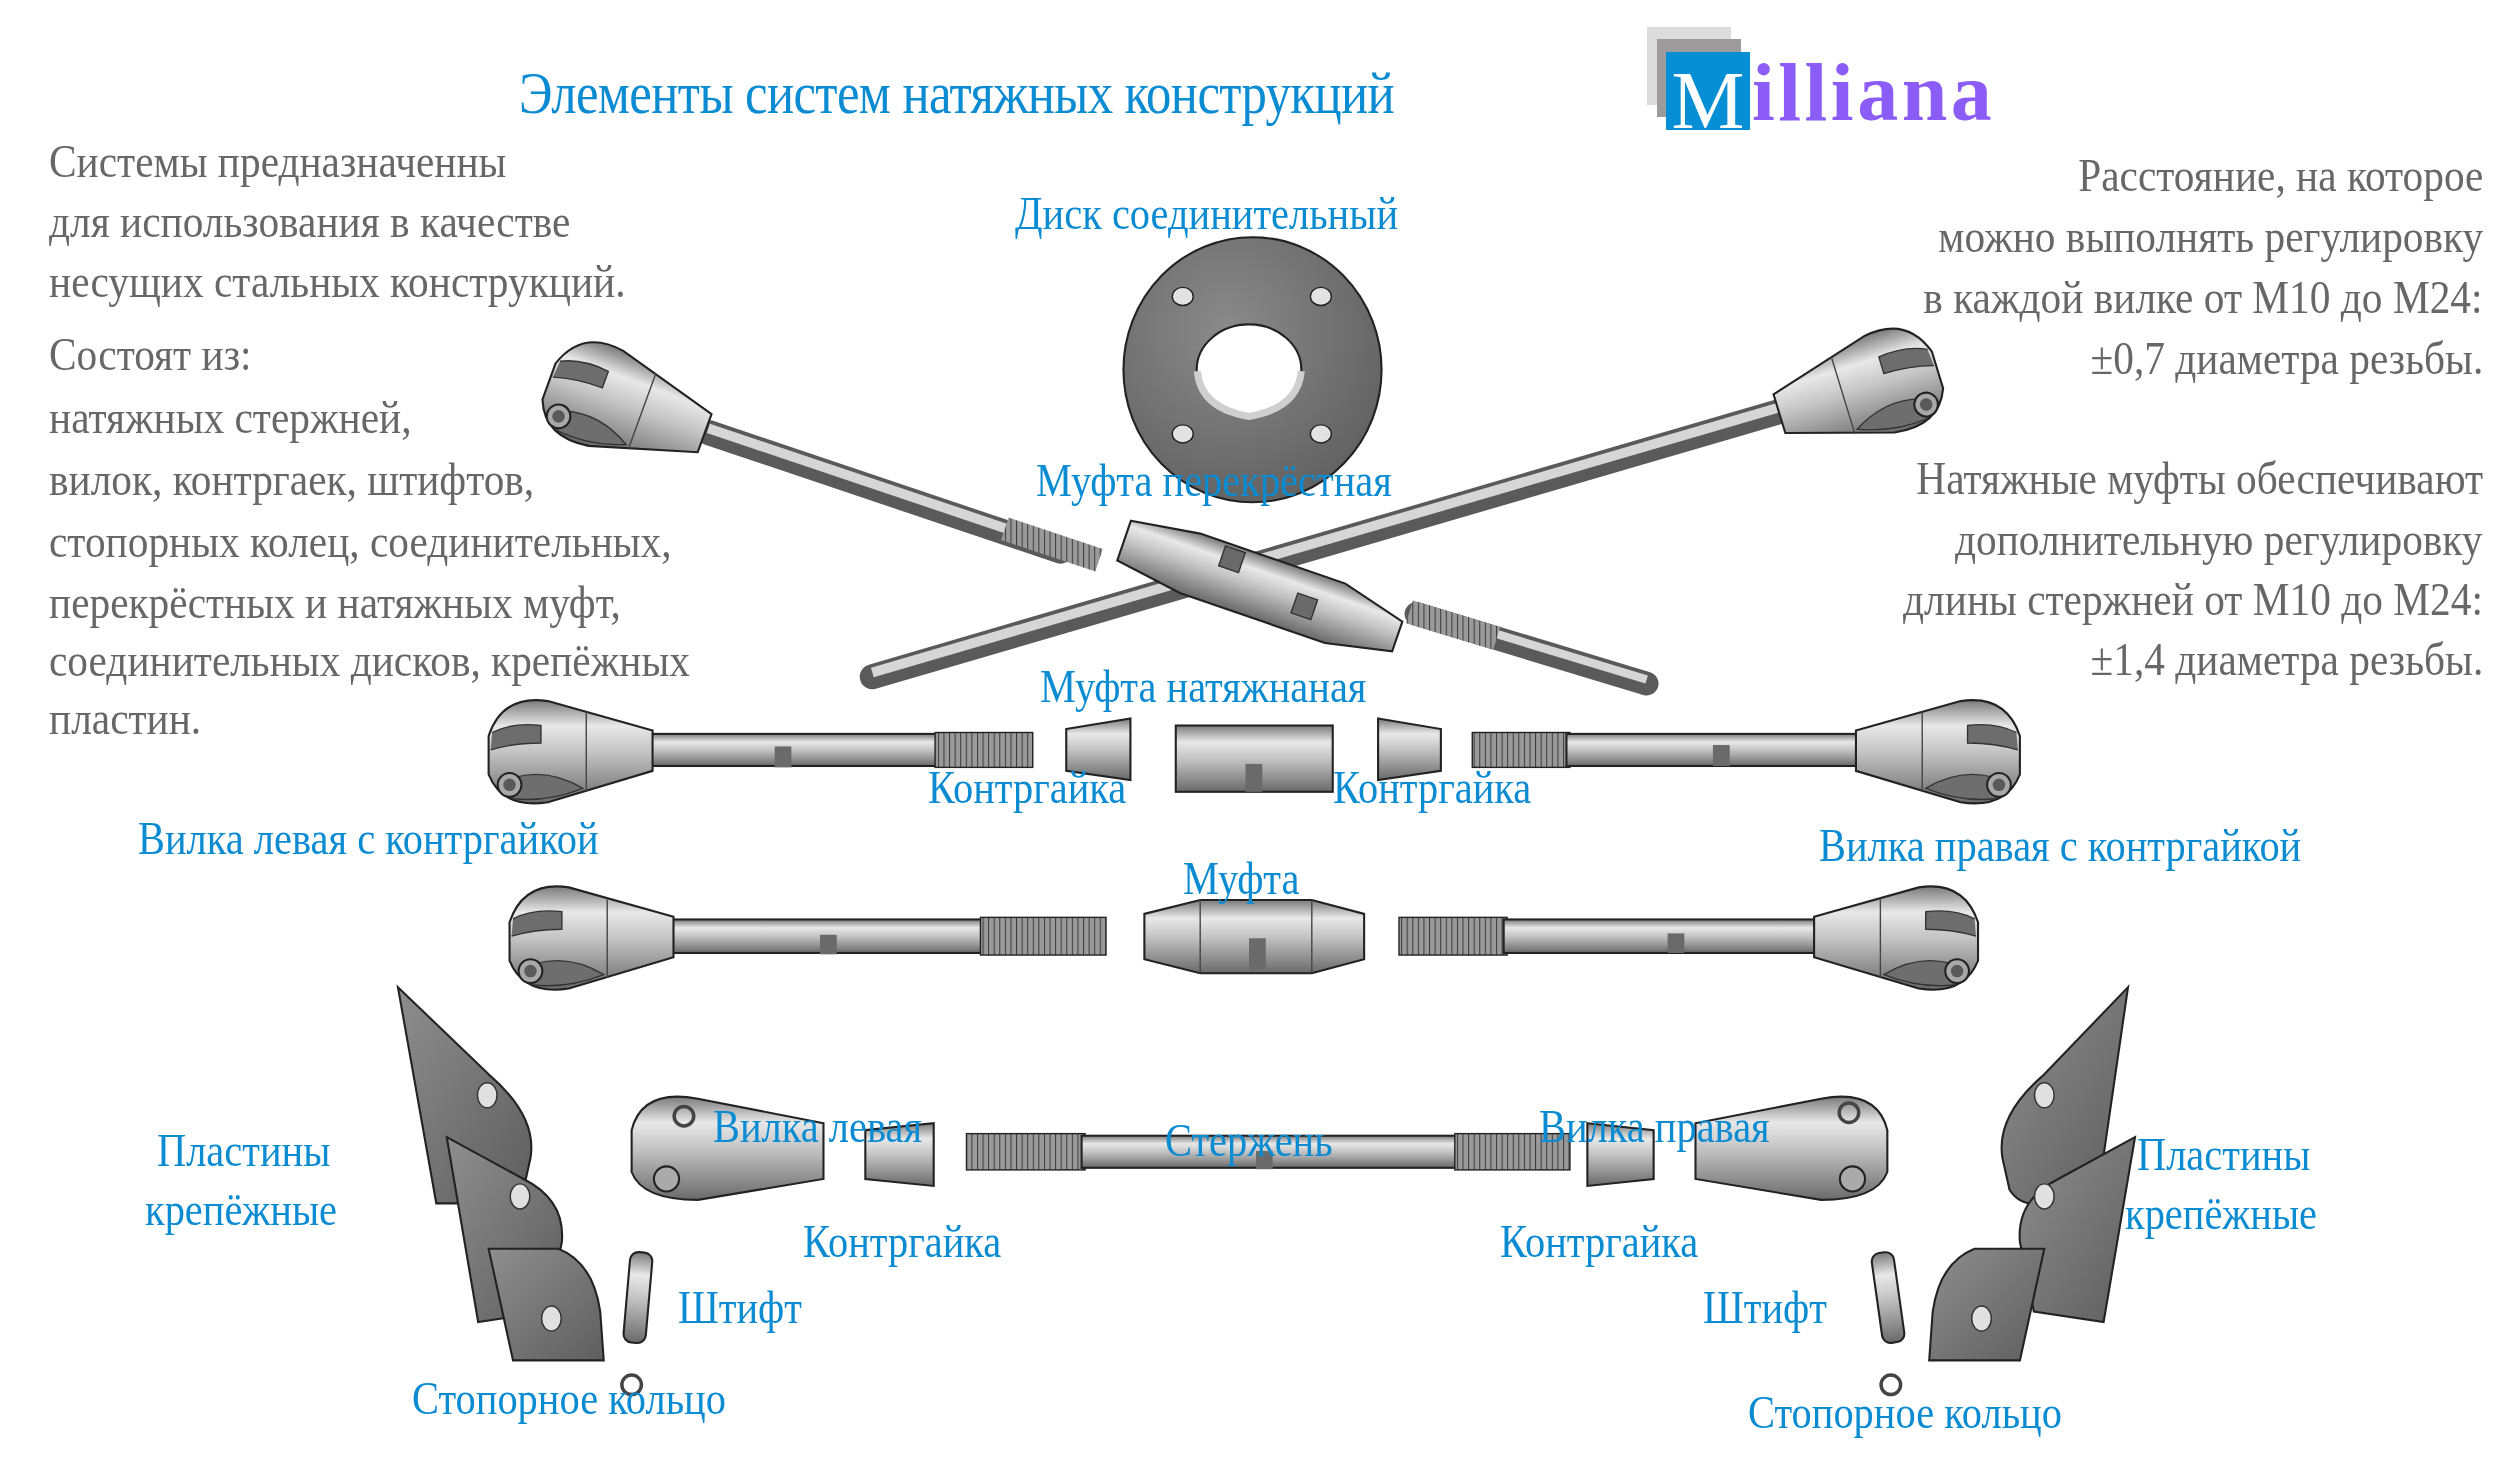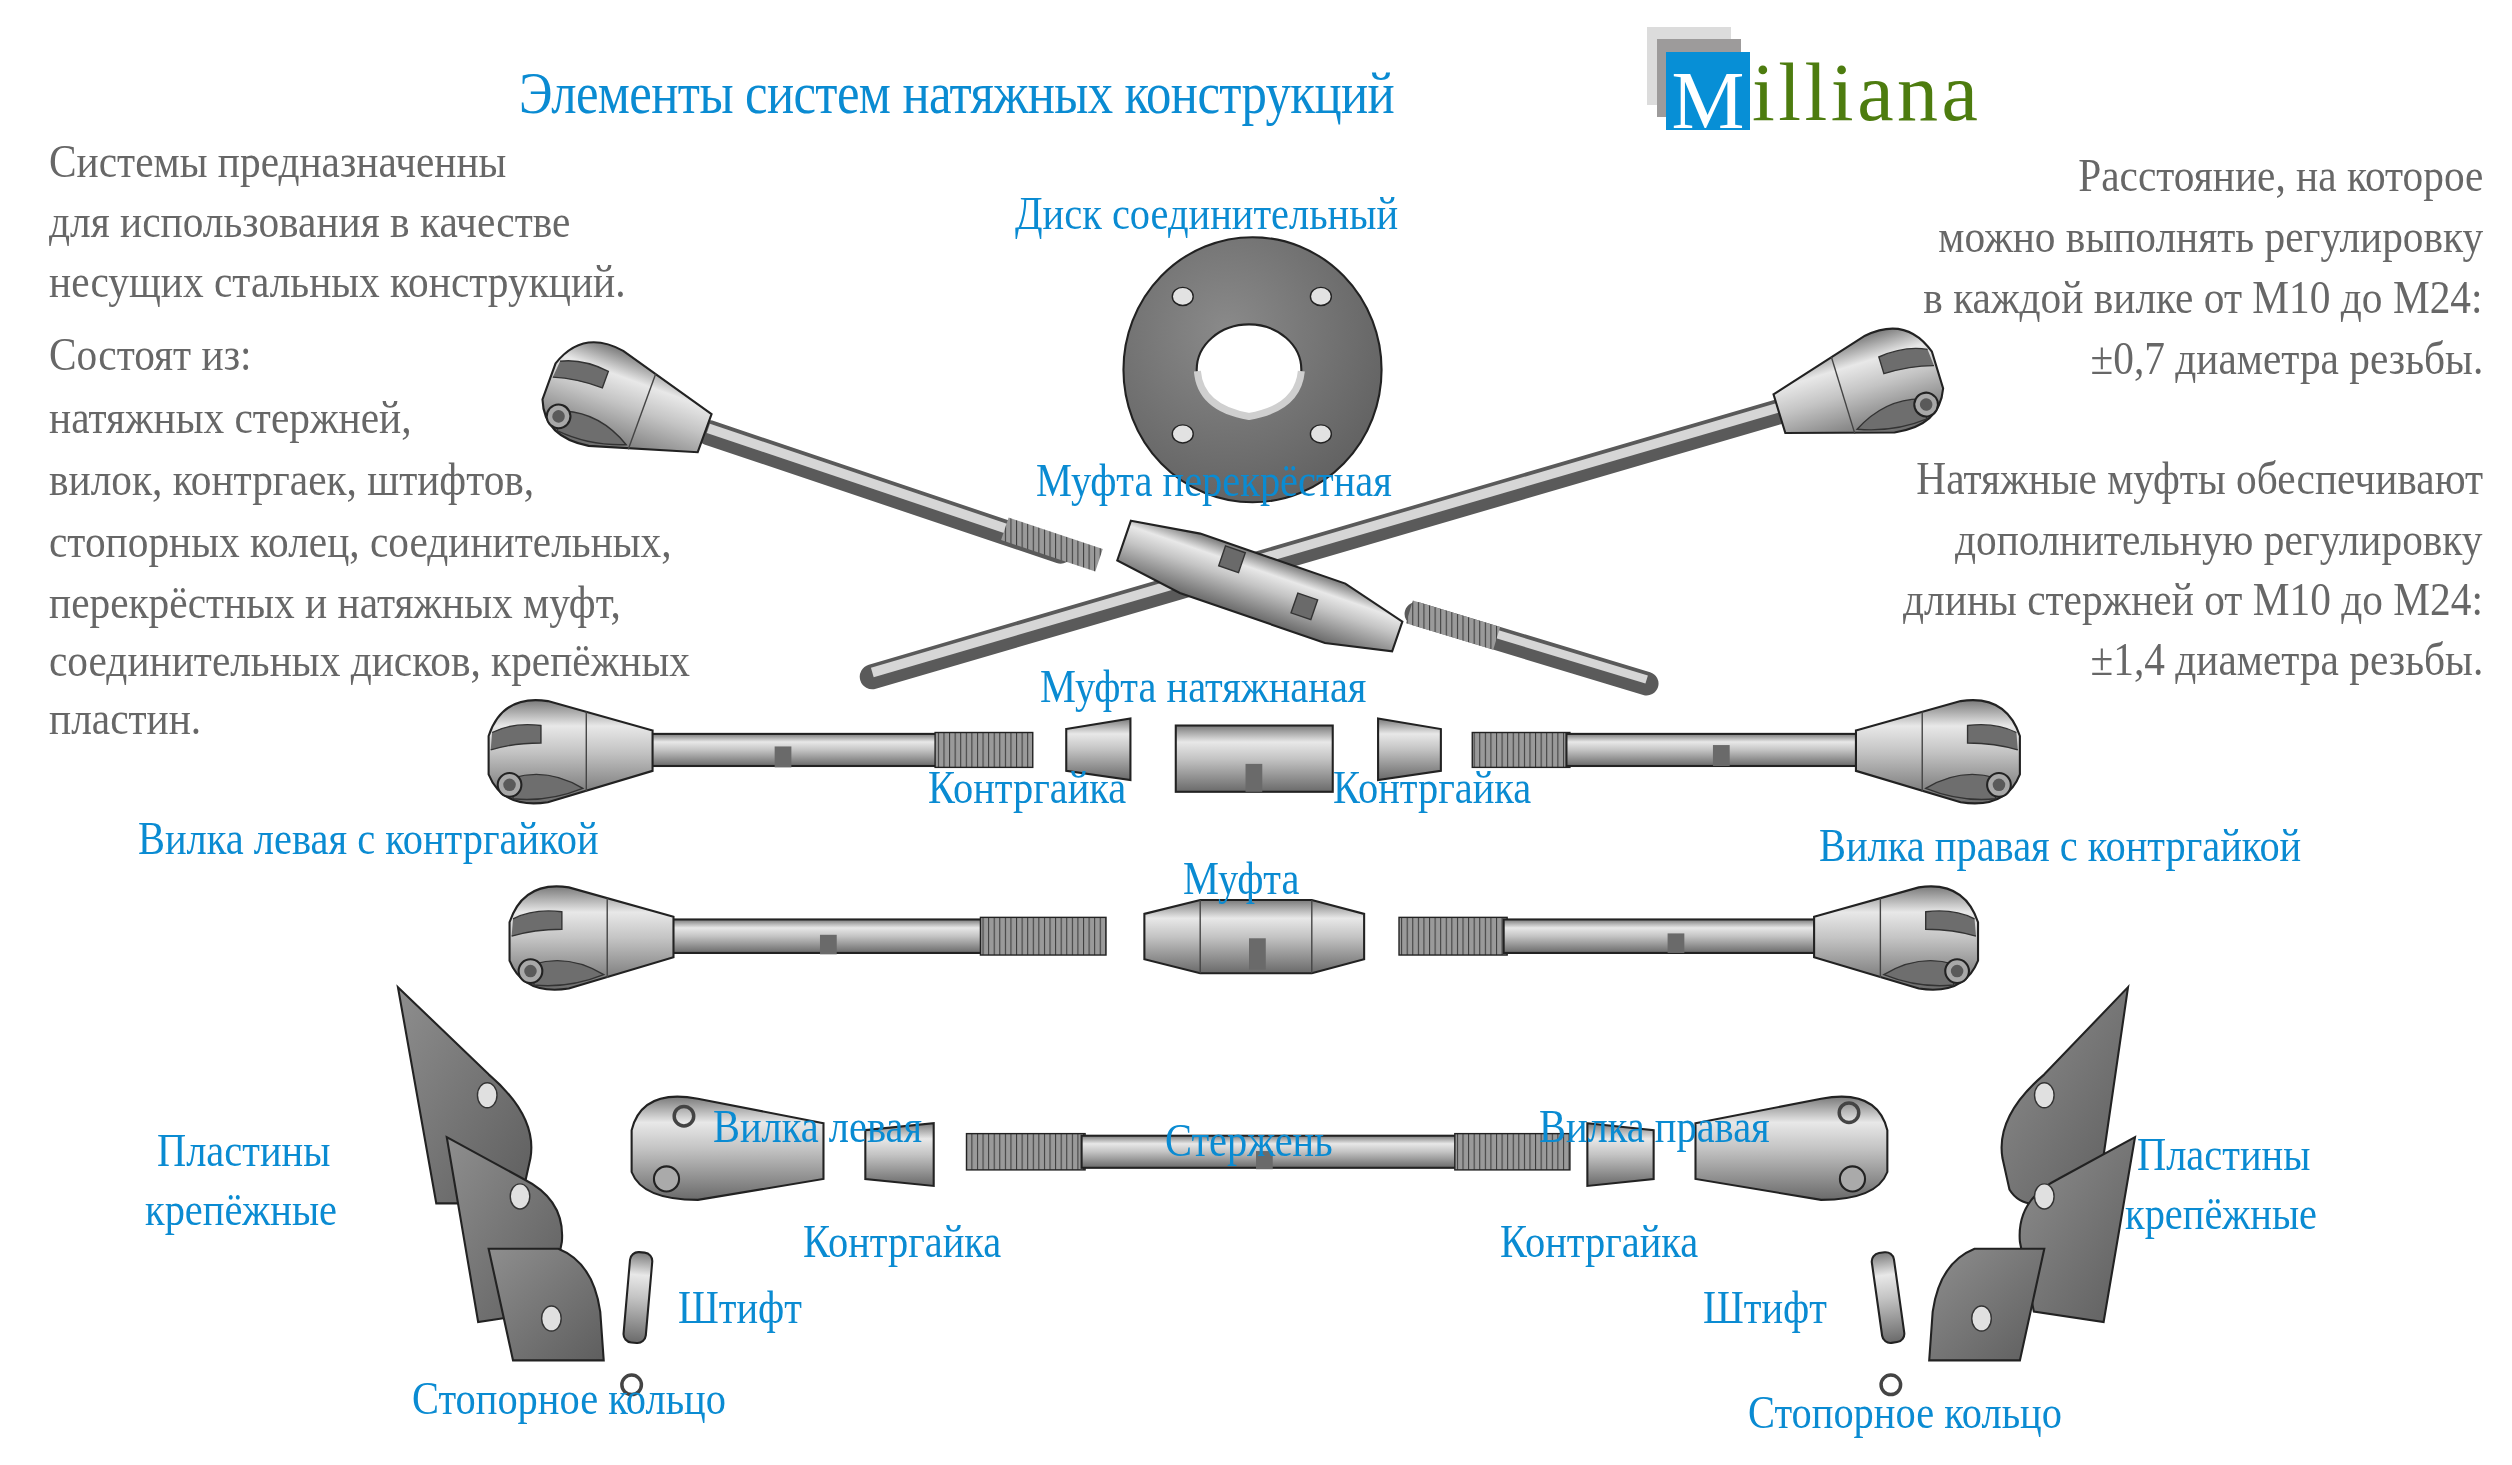--- a/index.html
+++ b/index.html
@@ -8,21 +8,21 @@
   .abs { position:absolute; white-space:nowrap; }
   .blue { color:#0a8bd2; }
   .grey { color:#676767; }
   .title { font-size:59px; letter-spacing:-0.7px; transform:scaleX(0.86); transform-origin:left top; }
   .desc-line { font-size:47px; transform:scaleX(0.88); transform-origin:left top; line-height:1; }
   .desc-right .desc-line { transform-origin:right top; }
   .lbl { font-size:47px; transform:scaleX(0.86); transform-origin:left top; line-height:1; }
   .logo-sq1 { position:absolute; background:#dcdcdc; }
   .logo-sq2 { position:absolute; background:#9d9b9b; }
   .logo-sq3 { position:absolute; background:#078fd6; color:#fff; font-size:82px; text-align:center; line-height:98px; }
-  .logo-word { position:absolute; color:#4d7c0f; font-size:82px; letter-spacing:3.5px; }
+  .logo-word { position:absolute; color:#8b5cf6; font-size:82px; letter-spacing:3.5px;font-weight:bold; }
   svg#drawing { position:absolute; left:0; top:0; }
 </style>
 </head>
 <body>
 
 <svg id="drawing" width="2512" height="1465" viewBox="0 0 3600 2100">
   <defs>
     <linearGradient id="cyl" x1="0" y1="0" x2="0" y2="1">
       <stop offset="0" stop-color="#7a7a7a"></stop>
       <stop offset="0.25" stop-color="#e8e8e8"></stop>

